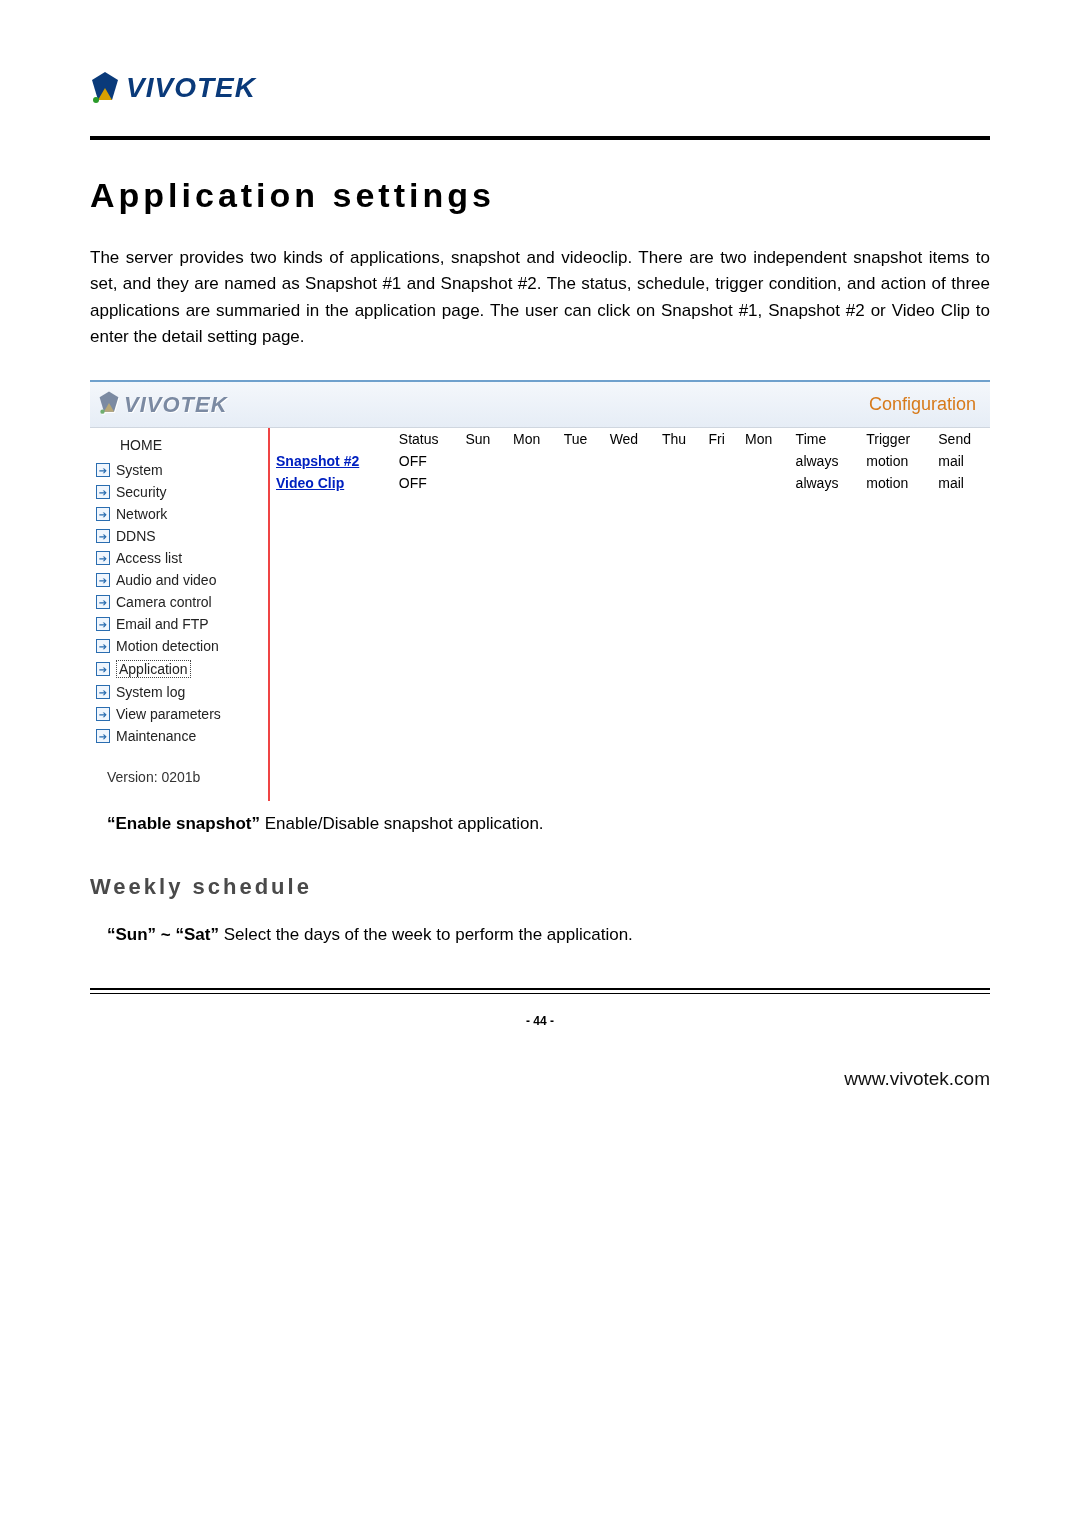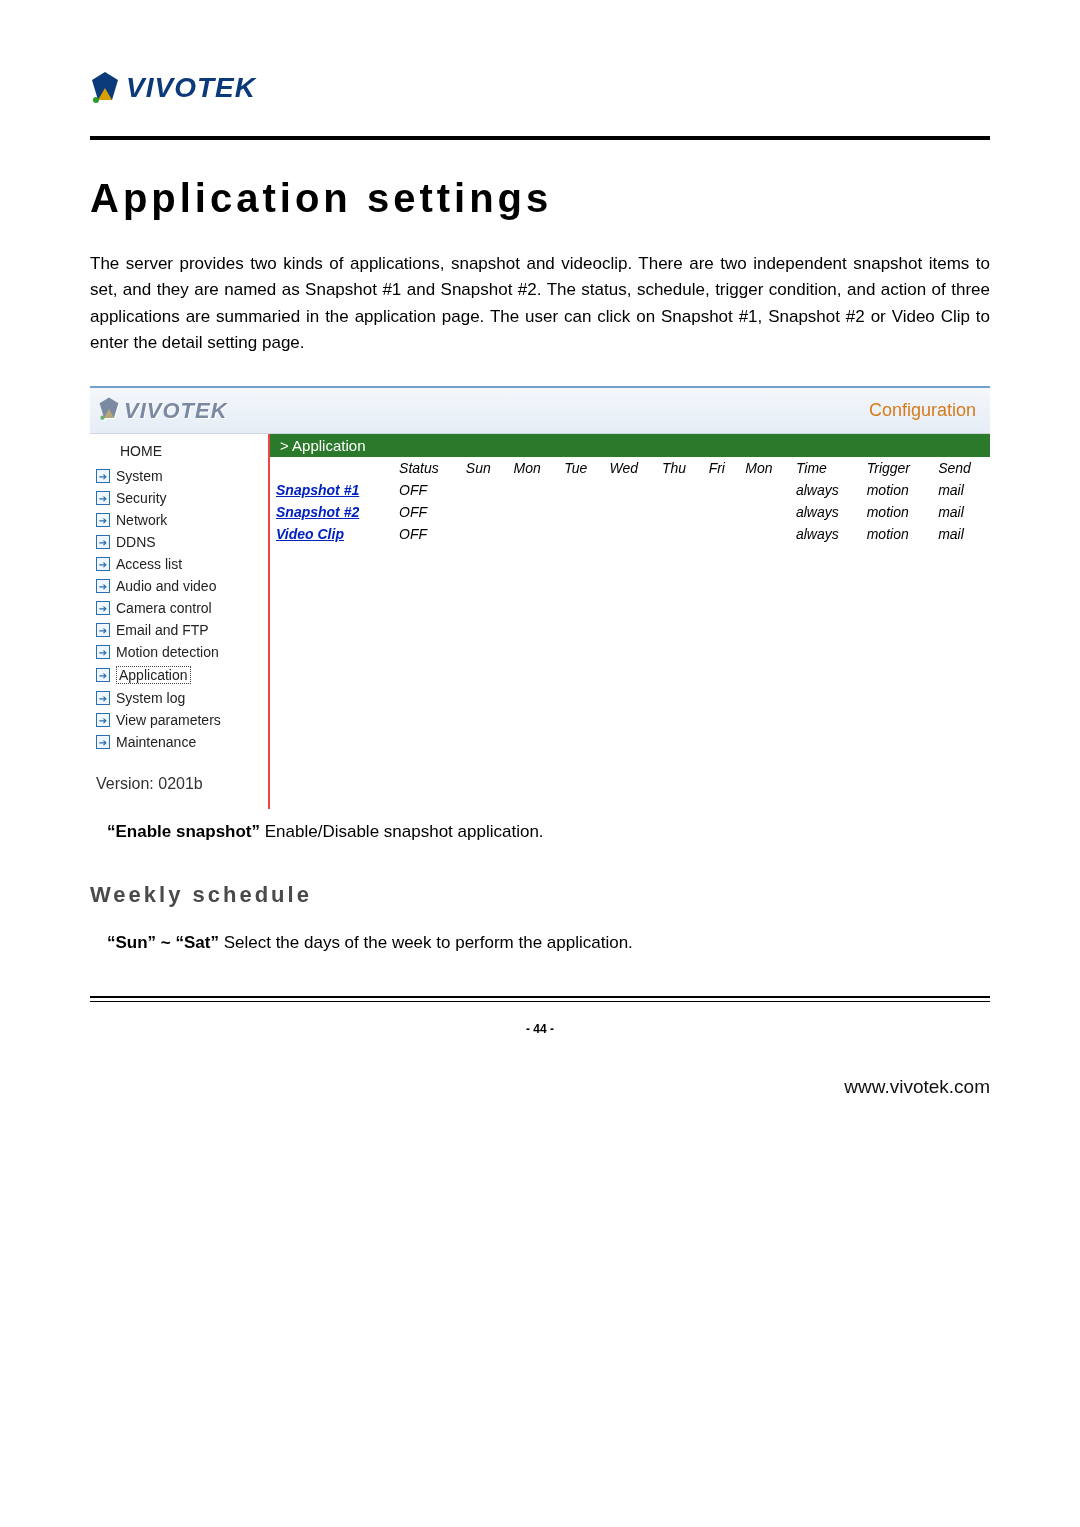--- a/index.html
+++ b/index.html
@@ -35,21 +35,21 @@
     margin: 8px 0 30px 0;
   }
   .double-rule {
     height: 6px;
     border-top: 2px solid #000;
     border-bottom: 1px solid #000;
     margin: 40px 0 20px 0;
   }
   h1.page-title {
     font-family: Verdana, Arial, sans-serif;
-    font-size: 40px;
+    font-size: 34px;
     font-weight: 700;
     letter-spacing: 4px;
     margin: 36px 0 30px 0;
   }
   .body-text {
     font-size: 17px;
     line-height: 1.55;
     text-align: justify;
     margin-bottom: 30px;
   }
@@ -131,39 +131,39 @@
     font-size: 10px;
     color: #2a6db0;
     background: #f0f6fd;
     flex-shrink: 0;
   }
   .cs-side-item.active .side-label {
     border: 1px dotted #444;
     padding: 0 2px;
   }
   .cs-version {
-    font-size: 16px;
+    font-size: 14px;
     color: #333;
     padding: 22px 6px 6px 6px;
+    margin-left: 11px;
   }
   .cs-main {
     flex: 1;
     min-width: 0;
   }
   .cs-crumb {
     background: #2b7a2b;
     color: #fff;
     font-size: 15px;
     padding: 3px 10px;
   }
   .app-table {
     width: 100%;
     border-collapse: collapse;
     font-size: 14px;
-    font-style: italic;
   }
   .app-table th, .app-table td {
     text-align: left;
     padding: 3px 6px;
     white-space: nowrap;
     font-weight: normal;
   }
   .app-table th { color:#000; }
   .app-link {
     color: #0020c0;
@@ -276,54 +276,39 @@
           <span class="side-label">View parameters</span>
         </div>
         <div class="cs-side-item">
           <span class="arrow-icon">➔</span>
           <span class="side-label">Maintenance</span>
         </div>
         <div class="cs-version">Version: 0201b</div>
       </div>
 
       <div class="cs-main">
-        <div class="cs-crumb">&gt; Application</div>
         <table class="app-table">
           <thead>
             <tr>
               <th></th>
               <th>Status</th>
               <th>Sun</th>
               <th>Mon</th>
               <th>Tue</th>
               <th>Wed</th>
               <th>Thu</th>
               <th>Fri</th>
               <th>Mon</th>
               <th>Time</th>
               <th>Trigger</th>
               <th>Send</th>
             </tr>
           </thead>
           <tbody>
             <tr>
-              <td><a class="app-link">Snapshot #1</a></td>
-              <td>OFF</td>
-              <td></td>
-              <td></td>
-              <td></td>
-              <td></td>
-              <td></td>
-              <td></td>
-              <td></td>
-              <td>always</td>
-              <td>motion</td>
-              <td>mail</td>
-            </tr>
-            <tr>
               <td><a class="app-link">Snapshot #2</a></td>
               <td>OFF</td>
               <td></td>
               <td></td>
               <td></td>
               <td></td>
               <td></td>
               <td></td>
               <td></td>
               <td>always</td>

